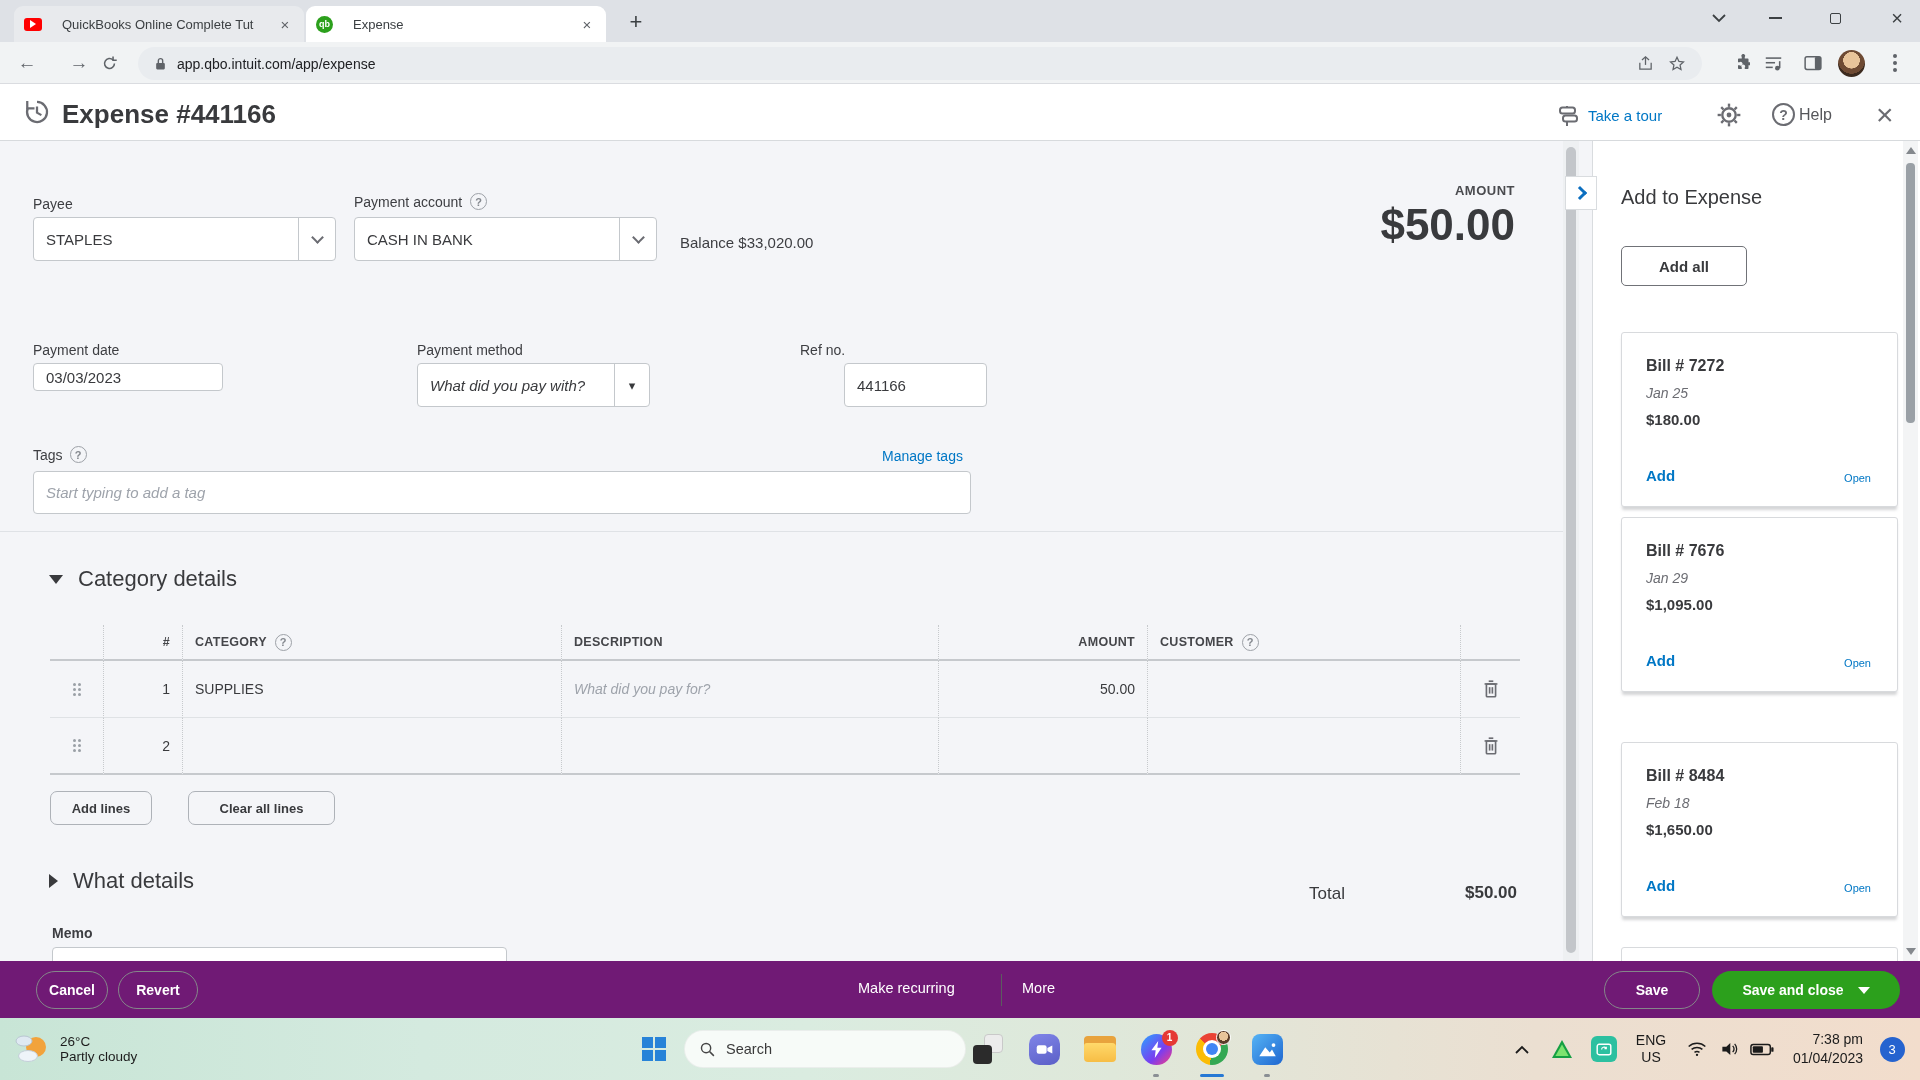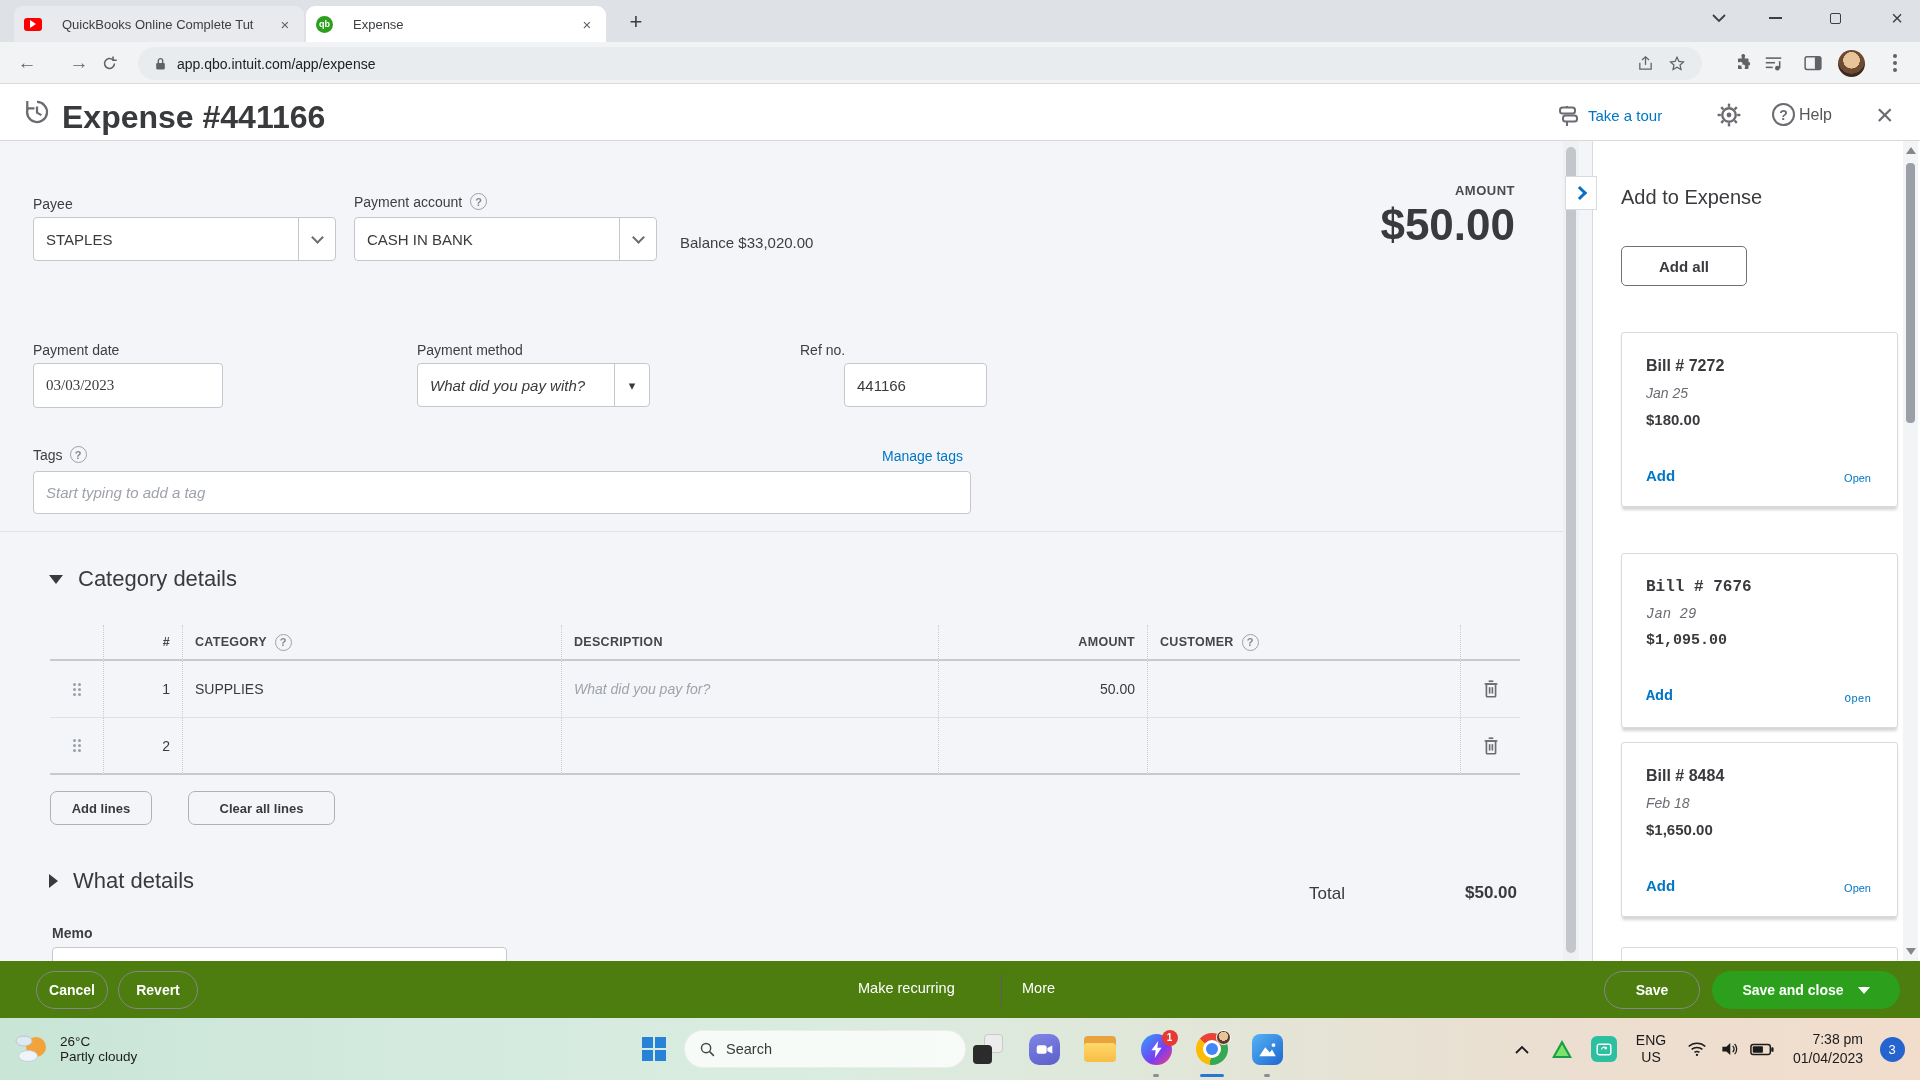--- a/index.html
+++ b/index.html
@@ -25,21 +25,21 @@
 
   
   .toolbar { position:absolute; left:0; top:42px; width:1920px; height:42px; background:#f1f3f4; border-bottom:1px solid #dadce0; }
   .navbtn { position:absolute; top:48px; width:30px; height:30px; display:flex; align-items:center; justify-content:center; color:#5f6368; font-size:19px; }
   .omnibox { position:absolute; left:138px; top:47px; width:1564px; height:33px; background:#e9ecef; border-radius:17px; display:flex; align-items:center; }
   .url { font-size:14px; color:#202124; margin-left:10px; }
   .tbicon { position:absolute; top:48px; width:30px; height:30px; display:flex; align-items:center; justify-content:center; color:#5f6368; }
 
   
   .qhead { position:absolute; left:0; top:84px; width:1920px; height:57px; background:#ffffff; border-bottom:1px solid #d7dadd; }
-  .qtitle { position:absolute; left:62px; top:99px; font-size:32px; font-weight:bold; color:#393a3d; }
+  .qtitle { position:absolute; left:62px; top:99px; font-size:26px; font-weight:bold; color:#393a3d; }
   .tour { position:absolute; left:1588px; top:107px; font-size:15px; color:#0077c5; }
   .qico { position:absolute; display:flex; align-items:center; justify-content:center; color:#6b6c72; }
   .qmark { width:17px; height:17px; border:1.5px solid #9da1a7; border-radius:50%; color:#84888e; font-size:11px; font-weight:bold; display:inline-flex; align-items:center; justify-content:center; }
   .qmark::after { content:"?"; }
   .bigx { font-size:30px; color:#6b6c72; font-weight:300; }
   .bigx::after { content:"\00d7"; }
 
   
   .lbl { position:absolute; font-size:14px; color:#3d3e42; }
   .inp { position:absolute; background:#fff; border:1px solid #c4c8cc; border-radius:4px; font-size:15px; color:#393a3d; padding:0 12px; font-family:"Liberation Sans",sans-serif; }
@@ -64,21 +64,21 @@
   .rb1 { border-bottom:1px solid #dfe2e5; }
   .num { justify-content:flex-end; }
   .amt { justify-content:flex-end; }
   .ph { color:#9ea3ab; font-style:italic; }
   .drag { display:grid; grid-template-columns:3px 3px; grid-template-rows:3px 3px 3px; gap:2px; margin:auto; }
   .drag i { background:#9aa0a6; border-radius:50%; }
   .trash { width:22px; height:22px; margin:auto; }
   .btn-o { position:absolute; height:34px; border:1px solid #aeb2b8; border-radius:7px; background:transparent; font-size:13px; font-weight:bold; color:#393a3d; display:flex; align-items:center; justify-content:center; font-family:"Liberation Sans",sans-serif; }
 
   
-  .fbar { position:absolute; left:0; top:961px; width:1920px; height:57px; background:#4d7c0f;text-decoration:underline; }
+  .fbar { position:absolute; left:0; top:961px; width:1920px; height:57px; background:#701a75;text-decoration:underline; }
   .pill { position:absolute; top:10px; height:38px; border-radius:19px; border:1px solid #85868a; color:#fff; font-size:14px; font-weight:bold; display:flex; align-items:center; justify-content:center; }
   .ftxt { position:absolute; top:19px; color:#fff; font-size:14.5px; }
   .pill-green { position:absolute; top:10px; height:38px; border-radius:19px; background:#2ca01c; color:#fff; font-size:14px; font-weight:bold; display:flex; align-items:center; justify-content:center; }
   .pill-green .dd { margin-left:14px; width:0; height:0; border-left:6px solid transparent; border-right:6px solid transparent; border-top:7px solid #fff; }
 
   
   .panel { position:absolute; left:1592px; top:141px; width:328px; height:820px; background:#fff; border-left:1px solid #d9dcdf; overflow:hidden; }
   .ptitle { position:absolute; left:28px; top:45px; font-size:20px; color:#393a3d; }
   .addall { position:absolute; left:28px; top:105px; width:126px; height:40px; border:1px solid #707277; border-radius:5px; background:#fff; font-size:15px; font-weight:bold; color:#393a3d; display:flex; align-items:center; justify-content:center; }
   .card { position:absolute; left:28px; width:277px; height:175px; background:#fff; border:1px solid #d8dadd; border-radius:3px; box-shadow:0 4px 3px -1px rgba(141,145,150,.38); }
@@ -265,21 +265,21 @@
     <span class="chevbox">
         <span class="chev-down"></span>
       </span>
   </div>
   <div class="lbl" style="left:680px;top:234px;font-size:15px;">Balance $33,020.00</div>
 
   <div class="amount-lbl" style="top:183px;right:405px;">AMOUNT</div>
   <div class="amount-val" style="top:200px;right:405px;">$50.00</div>
 
   <div class="lbl" style="left:33px;top:342px;">Payment date</div>
-  <input class="inp" style="left: 33px; top: 363px; width: 190px; height: 45px; font-family: Liberation Serif, serif;" readonly="" value="03/03/2023">
+  <input class="inp" style="left: 33px; top: 363px; width: 190px; height: 28px;" readonly="" value="03/03/2023">
 
   <div class="lbl" style="left:417px;top:342px;">Payment method</div>
   <div class="sel" style="left:417px;top:363px;width:233px;height:44px;">
     <span class="val ph">What did you pay with?</span>
     <span class="combo-btn"></span>
   </div>
 
   <div class="lbl" style="left:800px;top:342px;">Ref no.</div>
   <input class="inp" style="left: 844px; top: 363px; width: 143px; height: 44px;" readonly="" value="441166">
 
@@ -383,21 +383,21 @@
     <div class="ptitle">Add to Expense</div>
     <button class="addall">Add all</button>
 
     <div class="card" style="top:191px;">
       <div class="bname">Bill # 7272</div>
       <div class="bdate">Jan 25</div>
       <div class="bamt">$180.00</div>
       <a class="badd">Add</a>
       <a class="bopen">Open</a>
     </div>
-    <div class="card" style="top:412px;font-family:Liberation Mono, monospace;">
+    <div class="card" style="top:376px;">
       <div class="bname">Bill # 7676</div>
       <div class="bdate">Jan 29</div>
       <div class="bamt">$1,095.00</div>
       <a class="badd">Add</a>
       <a class="bopen">Open</a>
     </div>
     <div class="card" style="top:601px;">
       <div class="bname">Bill # 8484</div>
       <div class="bdate">Feb 18</div>
       <div class="bamt">$1,650.00</div>

